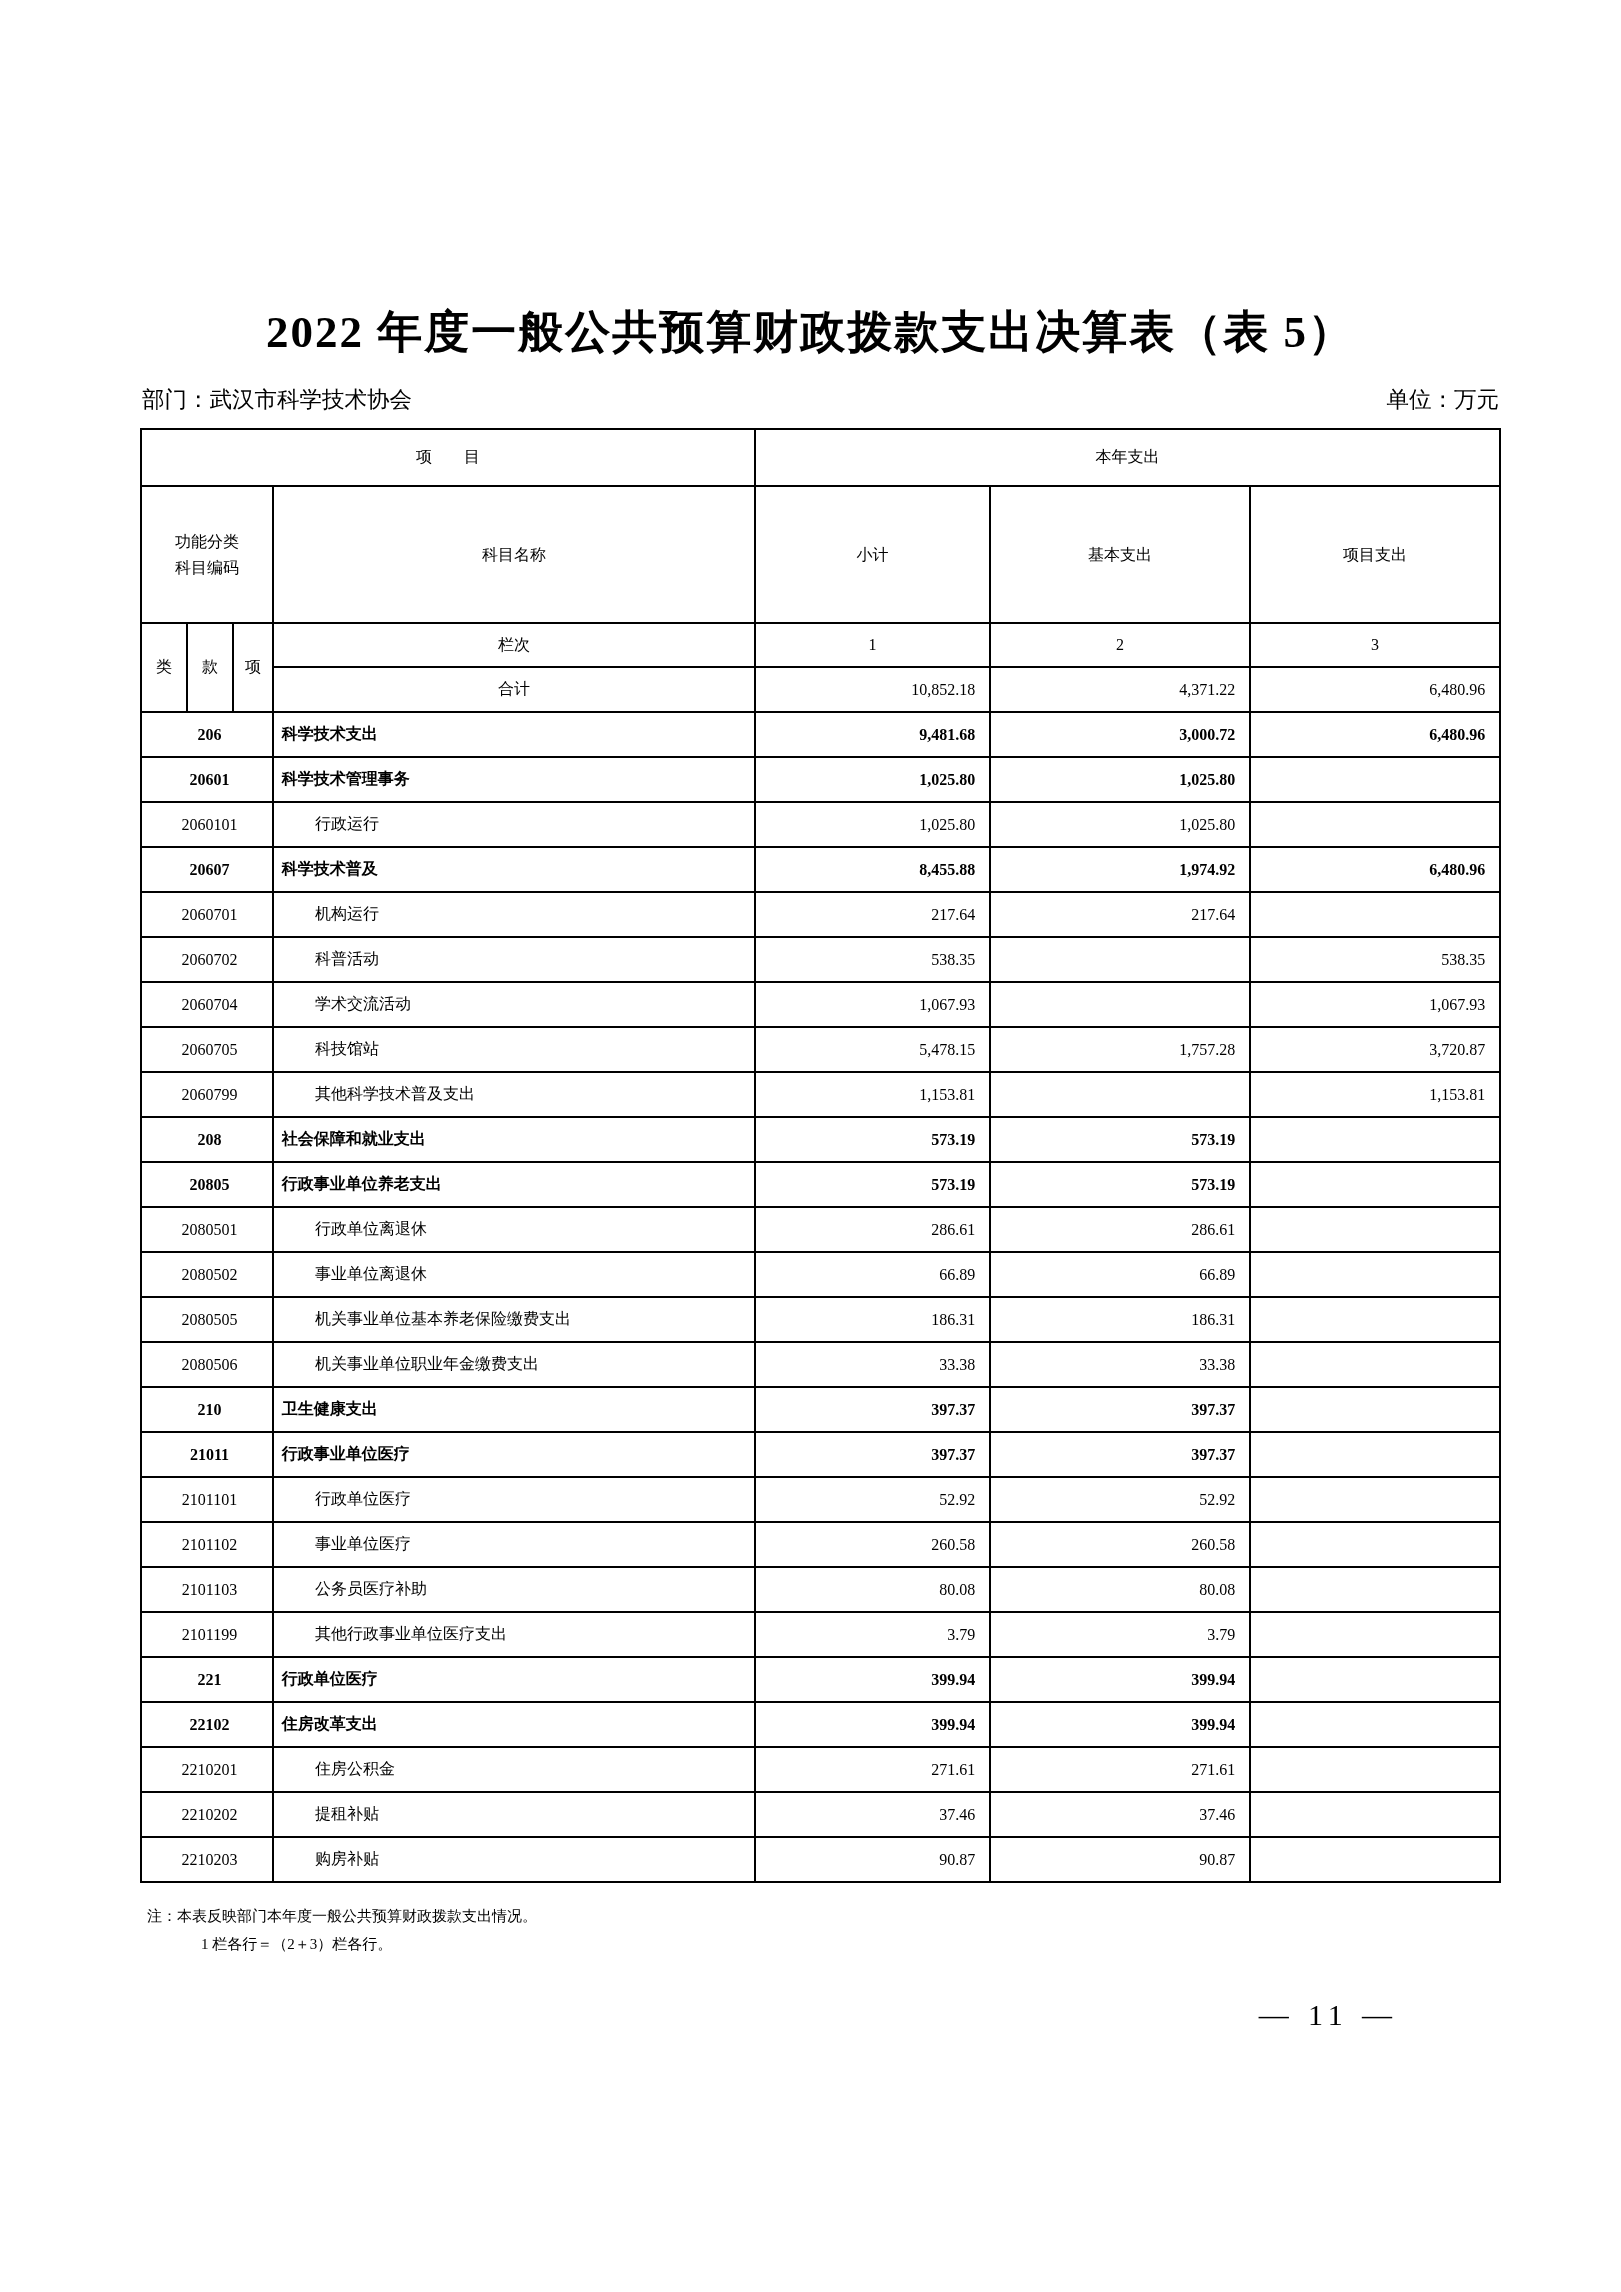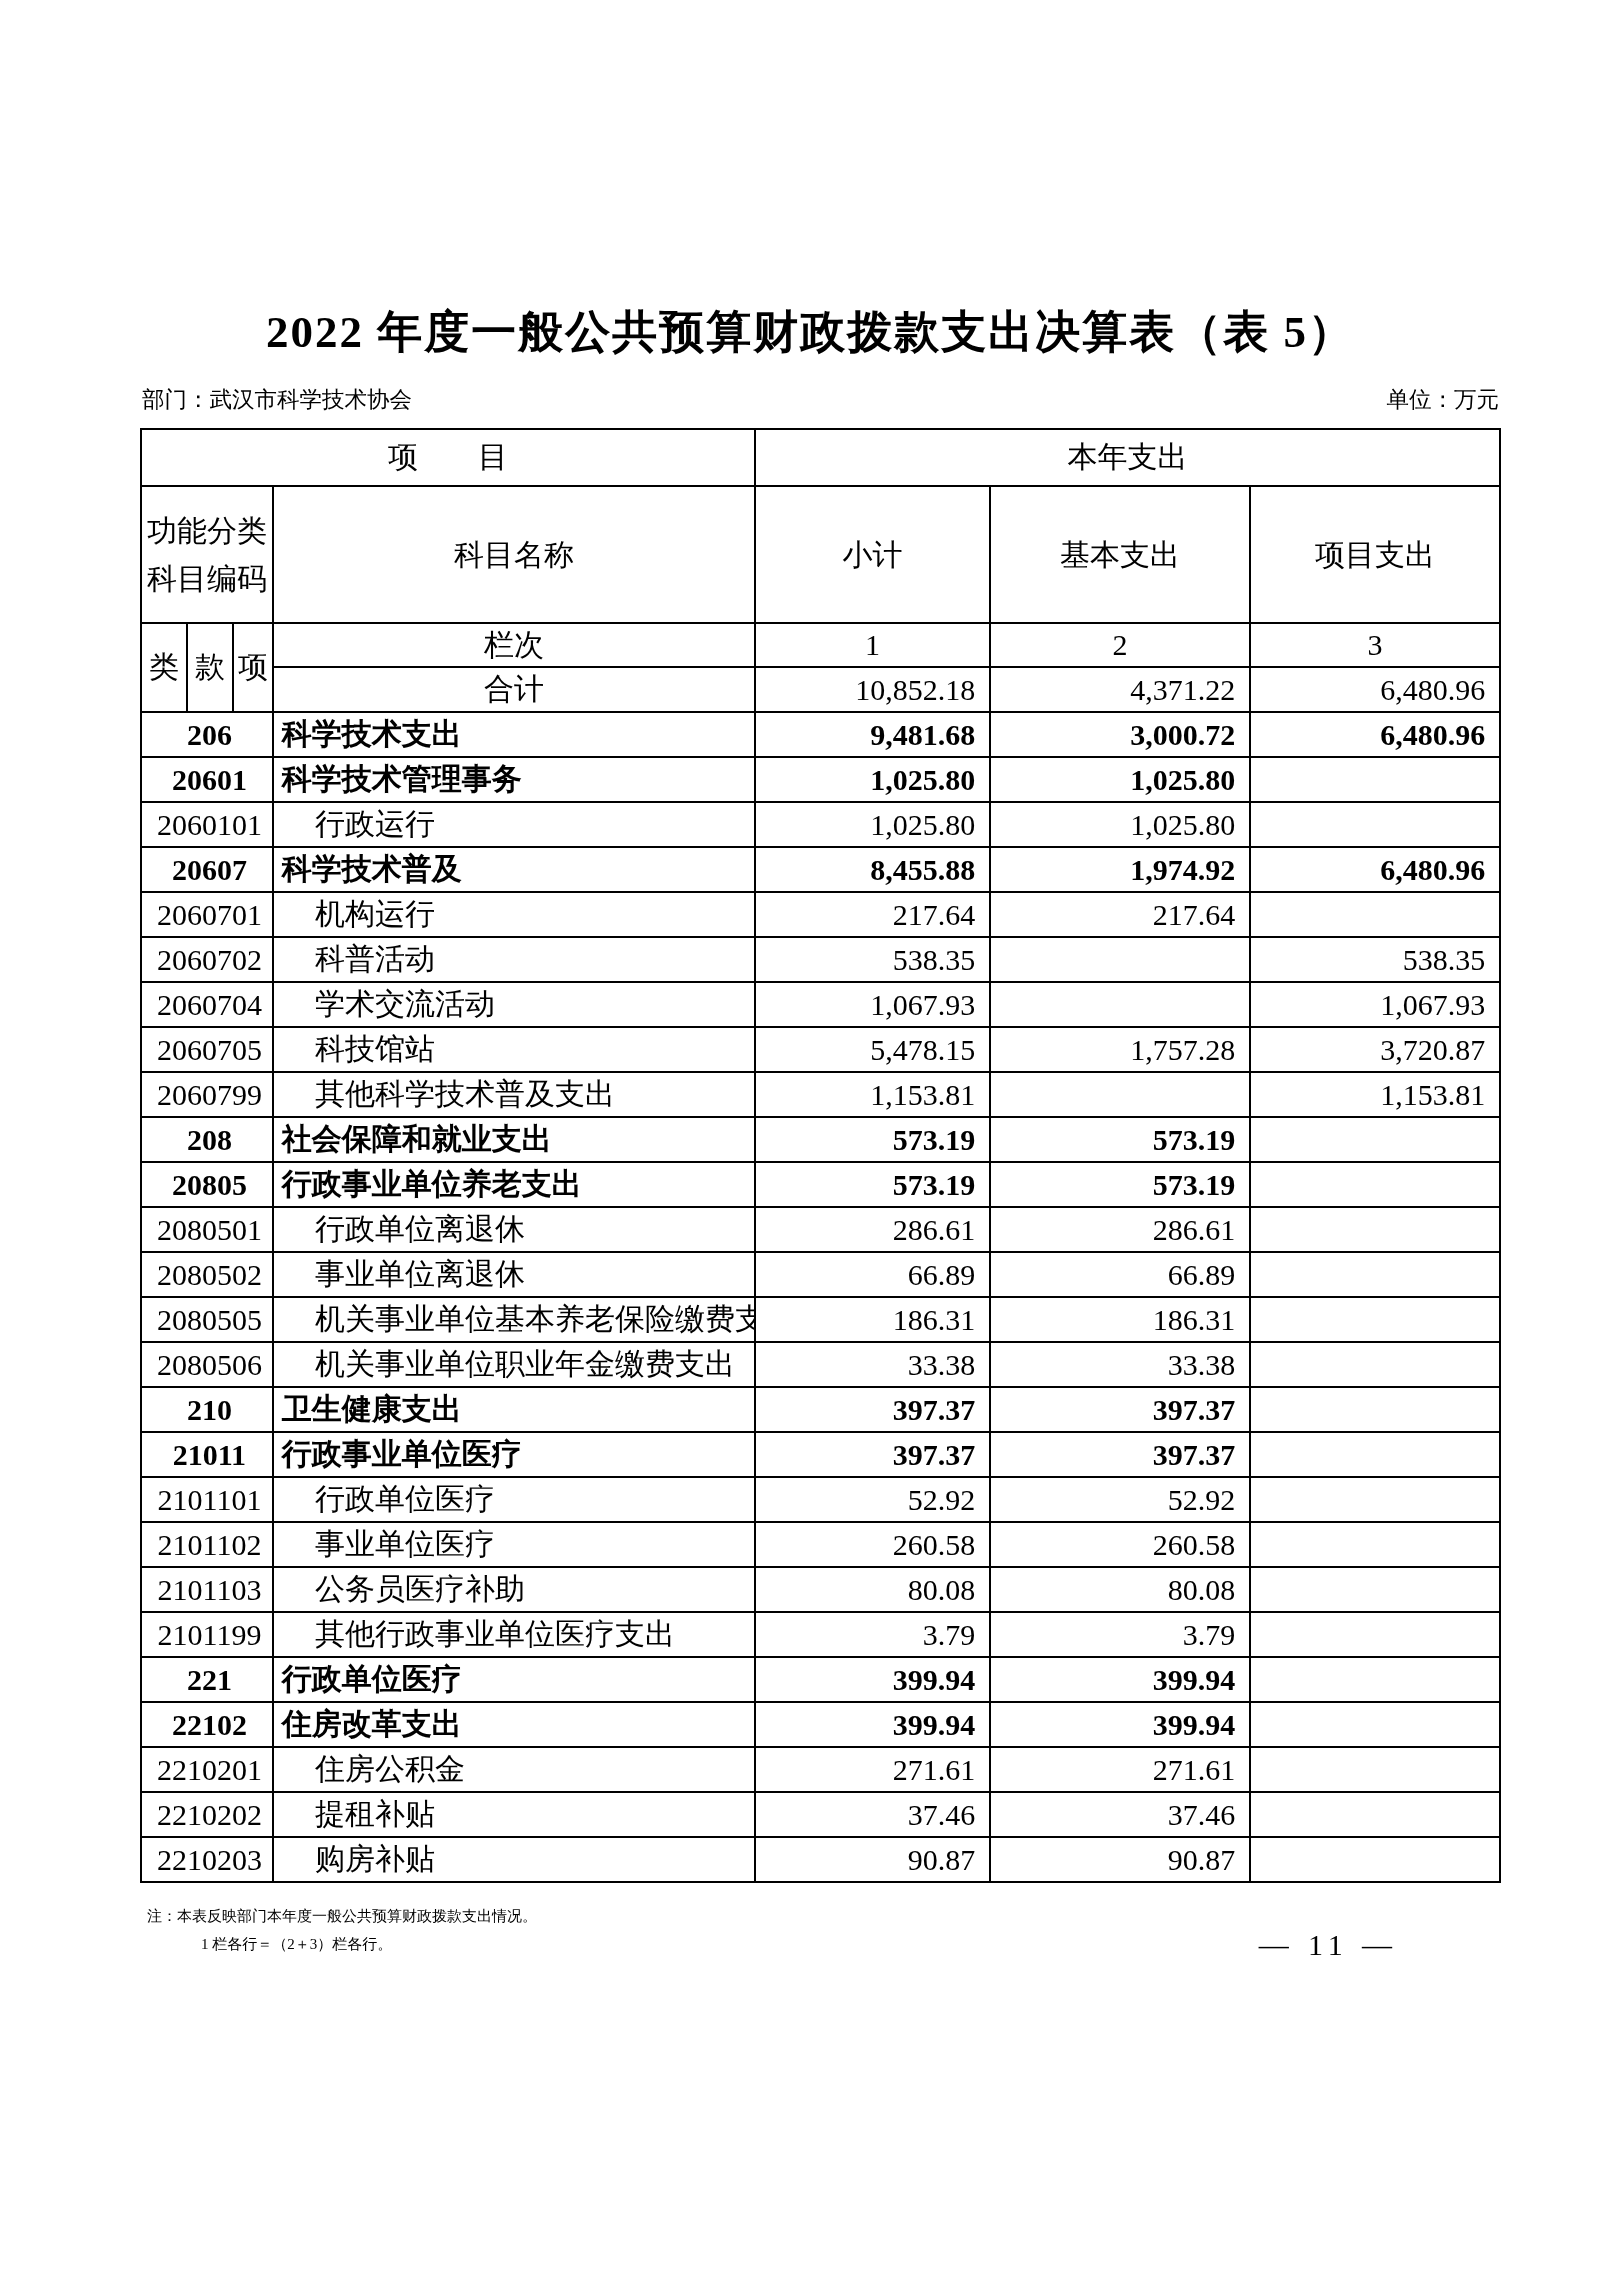--- a/index.html
+++ b/index.html
@@ -28,21 +28,21 @@
     display: flex;
     justify-content: space-between;
     font-size: 22.5px;
   }
   table.budget {
     width: 1359px;
     margin: 13.7px 0 0 140px;
     border-collapse: collapse;
     table-layout: fixed;
     border: 2.9px solid #000;
-    font-size: 30px;
+    font-size: 16px;
     padding-left: 43px;
   }
   table.budget td {
     border: 2px solid #000;
     overflow: hidden;
     white-space: nowrap;
     vertical-align: middle;
   }
   td.hdr { text-align: center; }
   .h-row1 td { height: 57px; }
@@ -58,21 +58,21 @@
   td.bold-num { font-weight: normal; }
   .notes {
     margin: 19.6px 0 0 147px;
     font-size: 15px;
     line-height: 1.85;
   }
   .notes .note-line2 { padding-left: 54px; }
   .page-number {
     position: absolute;
     right: 223px;
-    top: 1928px;
+    top: 1998px;
     font-size: 30px;
     letter-spacing: 5.9px;
     margin-left: 6px;
   }
 </style>
 </head>
 <body>
 
 <div class="page">
 

